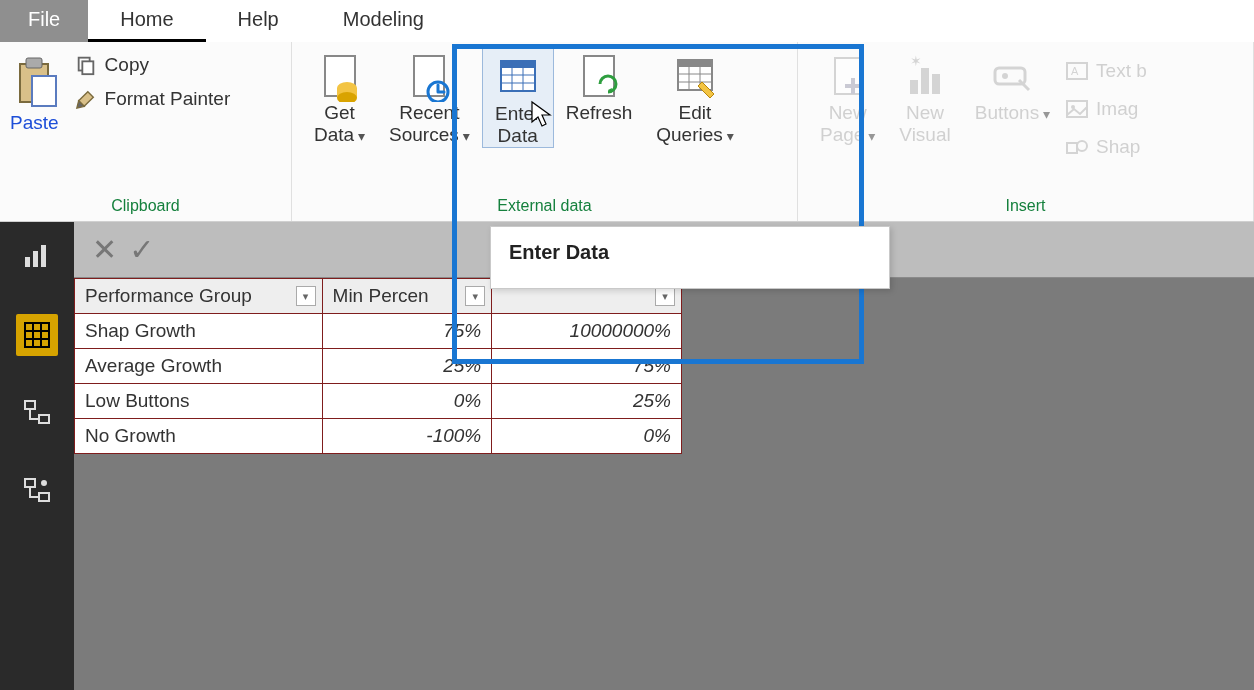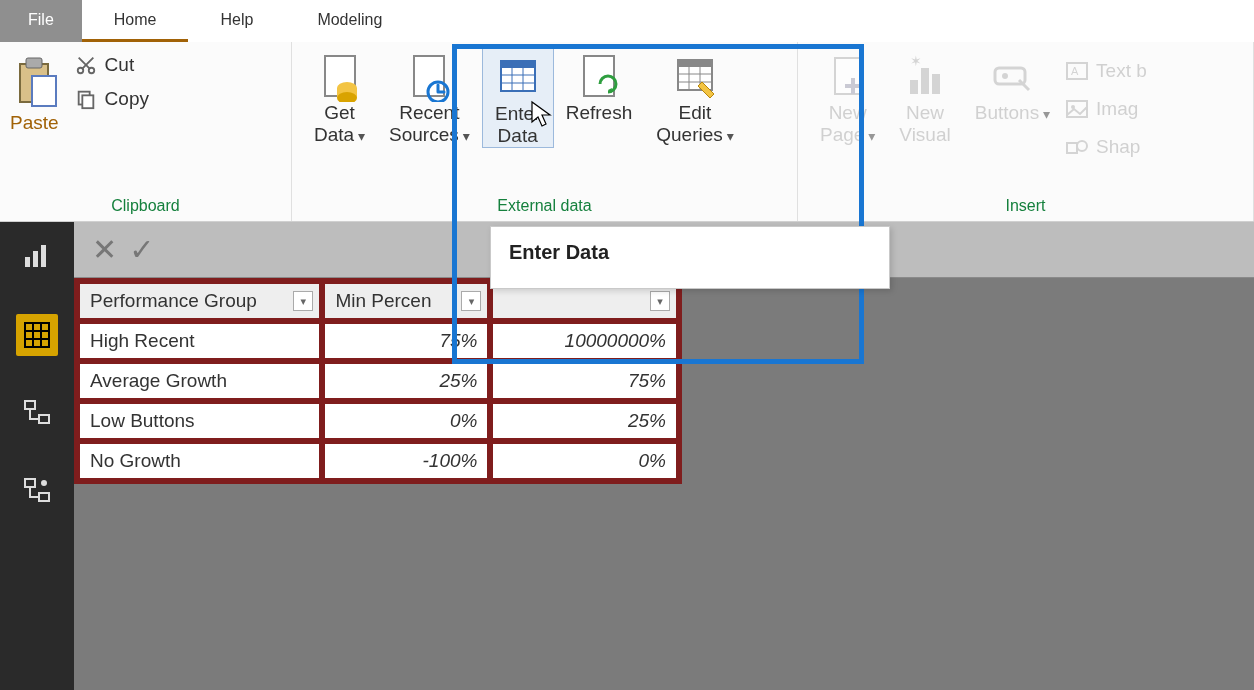--- a/index.html
+++ b/index.html
@@ -2,37 +2,37 @@
 <html><head>
 <meta charset="utf-8">
 <style>
   * { box-sizing: border-box; margin: 0; padding: 0; font-family: "Segoe UI", Arial, sans-serif; }
   body { width: 1254px; height: 690px; background: #f3f3f3; overflow: hidden; }
 
   
   .menubar { display: flex; align-items: stretch; height: 42px; }
   .menu-tab {
     display: flex; align-items: center; justify-content: center;
-    padding: 0 32px; font-size: 16px; color: #333; background: #fff;
+    padding: 0 32px; font-size: 20px; color: #333; background: #fff;
     border-bottom: 3px solid transparent;
   }
   .menu-tab.file { background: #8f8f8f; color: #fff; padding: 0 28px; }
-  .menu-tab.active { border-bottom: 3px solid #a16207; font-weight: 400; }
+  .menu-tab.active { border-bottom: 3px solid #000000; font-weight: 400; }
   .menubar .spacer { flex: 1; background: #fff; }
 
   
   .ribbon { display: flex; height: 180px; background: #fbfbfb; border-bottom: 1px solid #d0d0d0; }
   .group { display: flex; flex-direction: column; border-right: 1px solid #e0e0e0; padding: 6px 10px 2px 10px; }
   .group .controls { flex: 1; display: flex; align-items: flex-start; }
   .group-label { text-align: center; font-size: 16px; color: #15803d; padding: 4px 0; }
 
   
   .clipboard-wrap { display: flex; align-items: flex-start; gap: 12px; }
   .paste-btn { display: flex; flex-direction: column; align-items: center; gap: 4px; padding-top: 6px; }
-  .paste-btn span { font-size: 19px; color: #a16207; }
+  .paste-btn span { font-size: 19px; color: #1d4ed8; }
   .mini-btn { display: flex; align-items: center; gap: 8px; padding: 6px 4px; font-size: 19px; color: #333; }
 
   
   .big-btn { display: flex; flex-direction: column; align-items: center; justify-content: flex-start; padding: 6px 12px 0 12px; min-width: 72px; }
   .big-btn .label { font-size: 19px; color: #333; text-align: center; line-height: 1.15; margin-top: 0; white-space: pre-line; }
   .big-btn .label.arrow::after { content: " ▾"; font-size: 14px; color: #555; }
   .big-btn.disabled .label,
   .big-btn.disabled svg,
   .mini-btn.disabled { color:#b5b5b5; opacity:.6; }
   .big-btn.hovered { background: #e6eef7; border: 1px solid #9cb9dc; }
@@ -55,21 +55,21 @@
 
   
   .content { flex:1; background:#7b7b7b; }
   .formula { height: 56px; background:#bdbdbd; display:flex; align-items:center; gap:12px; padding:0 18px; border-bottom:1px solid #8a8a8a; }
   .formula .icon { font-size: 30px; color:#777; }
   .formula .input { flex:1; height: 38px; background:#bdbdbd; border:none; }
 
   
   .tablewrap { background:#fff; width: 608px; }
   table { border-collapse: collapse; width:100%; }
-  th, td { border: 6px solid #7f1d1d; padding: 6px 10px; font-size: 19px; color:#333; }
+  th, td { border: 1px solid #7f1d1d; padding: 6px 10px; font-size: 19px; color:#333; }
   th { background:#eee; font-weight: 400; text-align:left; position:relative; }
   th .dd { position:absolute; right:6px; top:50%; transform:translateY(-50%); width:20px; height:20px; border:1px solid #aaa; background:#fff; display:flex; align-items:center; justify-content:center; font-size:11px; color:#666; }
   td.num { text-align:right; font-style: italic; }
 
   
   .cursor { position:absolute; z-index:20; }
 </style>
 </head>
 <body>
 
@@ -89,32 +89,31 @@
         <svg width="48" height="54" viewBox="0 0 48 54">
           <rect x="10" y="10" width="28" height="38" fill="#d9c089" stroke="#7a6a3d" stroke-width="2"></rect>
           <rect x="16" y="4" width="16" height="10" rx="2" fill="#aaa" stroke="#666"></rect>
           <rect x="22" y="22" width="24" height="30" fill="#fff" stroke="#5a7bbf" stroke-width="2"></rect>
         </svg>
         <span>Paste</span>
       </div>
       <div>
         <div class="mini-btn">
           <svg width="22" height="22" viewBox="0 0 24 24" fill="none" stroke="#666" stroke-width="2">
-              <circle cx="6" cy="18" r="3"></circle>
-              <circle cx="18" cy="18" r="3"></circle>
-              <path d="M8 16 L20 4 M16 16 L4 4"></path>
-            </svg>
-          <span>Cut</span>
-        </div>
-        <div class="mini-btn">
-          <svg width="22" height="22" viewBox="0 0 24 24" fill="none" stroke="#666" stroke-width="2">
               <rect x="4" y="4" width="12" height="14"></rect>
               <rect x="8" y="8" width="12" height="14" fill="#fff"></rect>
             </svg>
           <span>Copy</span>
+        </div>
+        <div class="mini-btn">
+          <svg width="22" height="22" viewBox="0 0 24 24" fill="#d9c089" stroke="#7a6a3d" stroke-width="1.5">
+              <path d="M4 14 L14 4 L20 10 L10 20 Z"></path>
+              <path d="M4 14 L2 22 L10 20 Z" fill="#666"></path>
+            </svg>
+          <span>Format Painter</span>
         </div>
       </div>
     </div>
     <div class="group-label">Clipboard</div>
   </div>
 
   <div class="group" style="width:506px">
     <div class="controls">
       <div class="big-btn">
         <svg width="42" height="48" viewBox="0 0 42 48">
@@ -294,21 +293,21 @@
               <span class="dd">▾</span>
             </th>
             <th style="width:190px">
               <span></span>
               <span class="dd">▾</span>
             </th>
           </tr>
         </thead>
         <tbody>
           <tr>
-            <td>High Recent</td>
+            <td>Shap Growth</td>
             <td class="num">75%</td>
             <td class="num">10000000%</td>
           </tr>
           <tr>
             <td>Average Growth</td>
             <td class="num">25%</td>
             <td class="num">75%</td>
           </tr>
           <tr>
             <td>Low Buttons</td>

